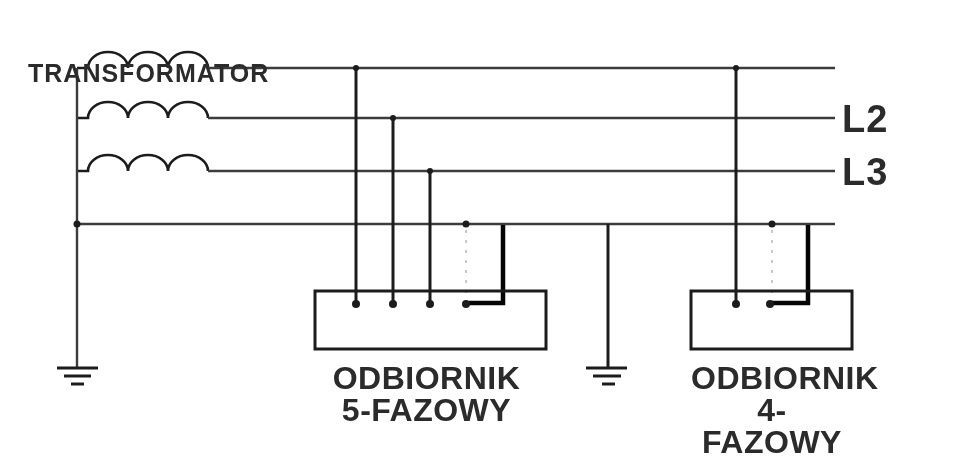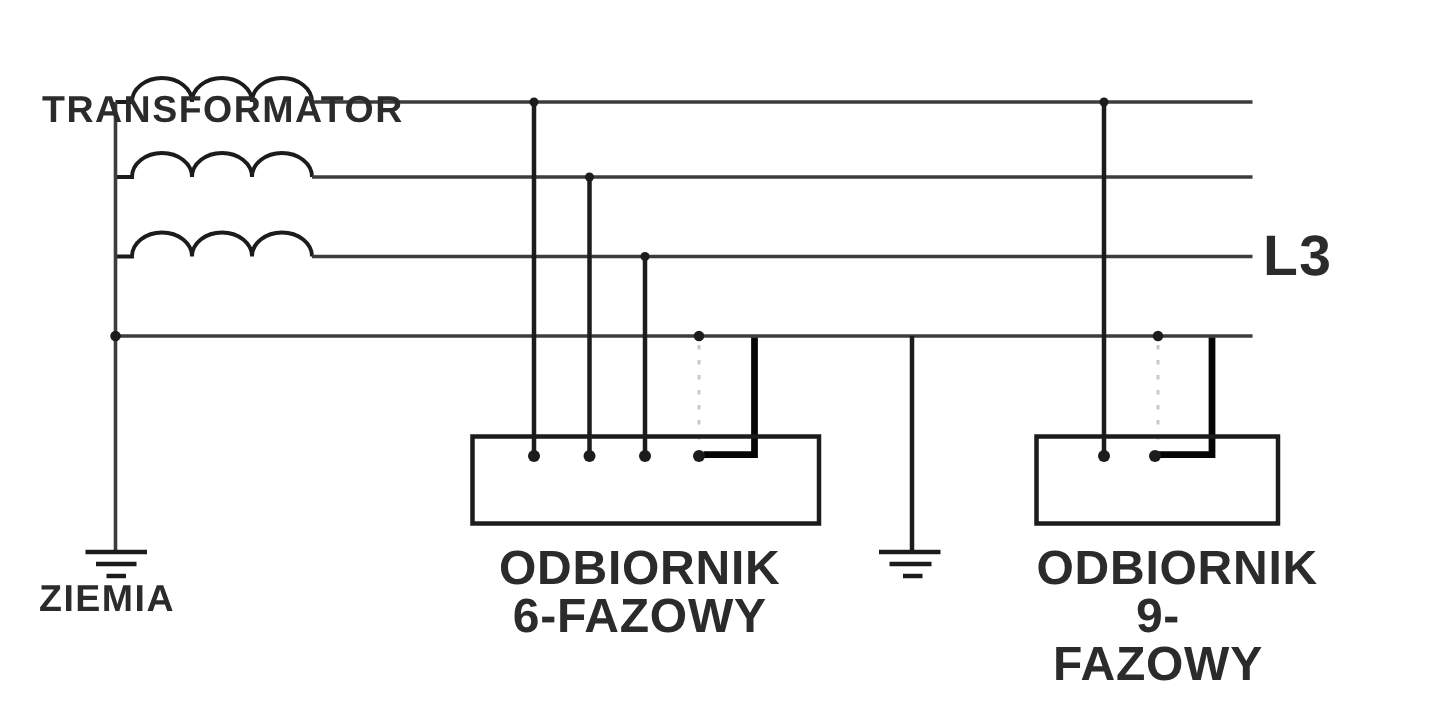--- a/index.html
+++ b/index.html
@@ -115,27 +115,27 @@
       <circle class="dot" cx="393" cy="304" r="4"></circle>
       <circle class="dot" cx="430" cy="304" r="4"></circle>
       <circle class="dot" cx="466" cy="304" r="4"></circle>
       <circle class="dot" cx="736" cy="304" r="4"></circle>
       <circle class="dot" cx="770" cy="304" r="4"></circle>
     </g>
   </svg>
 
   <div class="lbl lbl-transformer">TRANSFORMATOR</div>
 
+  <div class="lbl lbl-phase lbl-l2">L2</div>
   <div class="lbl lbl-phase lbl-l3">L3</div>
 
-  <div class="lbl lbl-earth">ZIEMIA</div>
 
   <div class="load-label load-label-3ph">
     <div>ODBIORNIK</div>
-    <div>6-FAZOWY</div>
+    <div>5-FAZOWY</div>
   </div>
 
   <div class="load-label load-label-1ph">
     <div>ODBIORNIK</div>
-    <div>9-FAZOWY</div>
+    <div>4-FAZOWY</div>
   </div>
 
 </div>
 
 </body></html>

